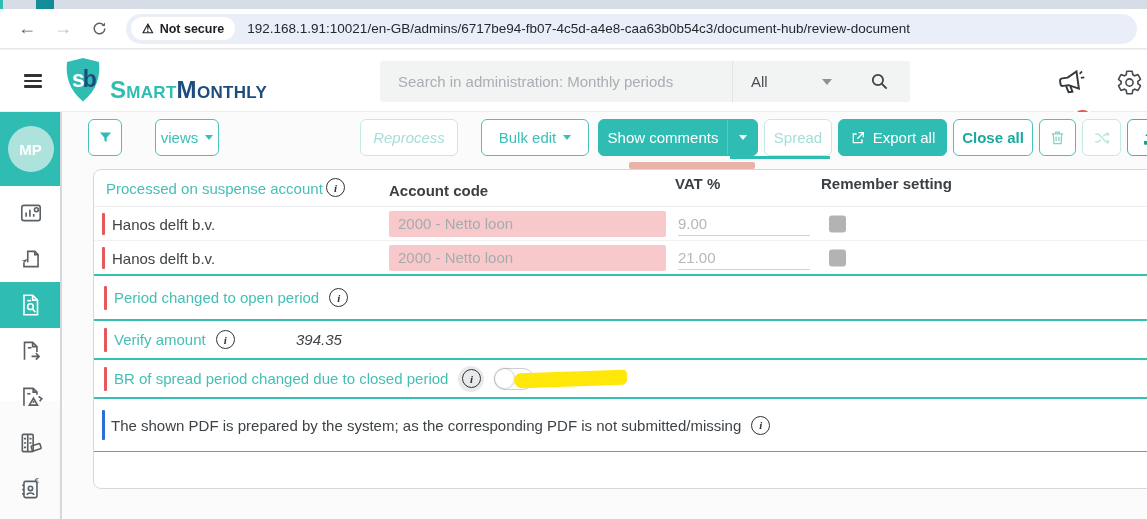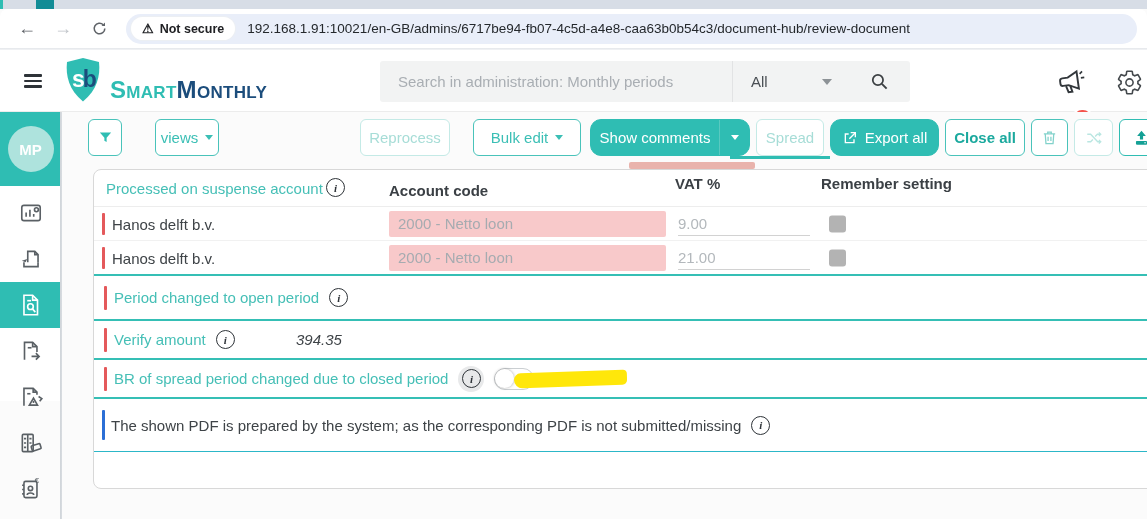--- a/index.html
+++ b/index.html
@@ -45,21 +45,21 @@
   .side-spacer { height:4px; }
   .side-item { height:46px; display:flex; align-items:center; justify-content:center; cursor:pointer; }
   .side-item.selected { background:#2fbdb3; }
 
   
   .main { position:absolute; left:62px; top:112px; width:1085px; height:407px; background:#fbfbfb; }
 
   
   .btn { height:37px; border:1px solid #49c3ba; border-radius:6px; background:#fff; color:#3bbfb5; font-family:"Liberation Sans",sans-serif; font-size:15px; display:flex; align-items:center; justify-content:center; gap:7px; cursor:pointer; white-space:nowrap; }
   .btn.disabled { border-color:#c4eae6; color:#a7ddd7; }
-  .btn.filled { background:#2fbdb3; border-color:#2fbdb3; color:#fff;border-radius:11px; }
+  .btn.filled { background:#2fbdb3; border-color:#2fbdb3; color:#fff; }
   .btn.strong { color:#1ba99e; font-weight:600; }
   .caret-teal { width:0; height:0; border-left:4.5px solid transparent; border-right:4.5px solid transparent; border-top:5.5px solid #3bbfb5; }
   .caret-white { width:0; height:0; border-left:4.5px solid transparent; border-right:4.5px solid transparent; border-top:5.5px solid #fff; }
   .tb-left-filter { position:absolute; left:26px; top:7px; width:34px; }
   .tb-left-views { position:absolute; left:93px; top:7px; width:64px; }
   .tb-right { position:absolute; left:298px; top:7px; display:flex; }
   .split-caret { width:30px; height:100%; border-left:1px solid #59c9c0; display:flex; align-items:center; justify-content:center; }
   .tab-underline { position:absolute; left:668px; top:44px; width:100px; height:2.5px; background:#2fbdb3; }
   .pink-strip { position:absolute; left:567px; top:50px; width:126px; height:7px; background:#e9b3ac; border-radius:2px; }
 
@@ -241,21 +241,21 @@
       <svg width="15" height="15" viewBox="0 0 24 24">
           <path d="M3 4h18l-7.2 8.2V19l-3.6-1.8v-5z" fill="#2fbdb3"></path>
         </svg>
     </div>
     <div class="btn tb-left-views">
       <span>views</span>
       <span class="caret-teal"></span>
     </div>
 
     <div class="tb-right">
-      <div class="btn disabled" style="width:90px;">
+      <div class="btn disabled" style="width:98px;font-style:italic;">
         <span>Reprocess</span>
       </div>
       <div class="btn" style="width:108px; margin-left:23px;">
         <span>Bulk edit</span>
         <span class="caret-teal"></span>
       </div>
       <div class="btn filled" style="width:160px; margin-left:9px; padding-left:0; gap:0;">
         <span style="flex:1; text-align:center;">Show comments</span>
         <span class="split-caret">
             <span class="caret-white"></span>

